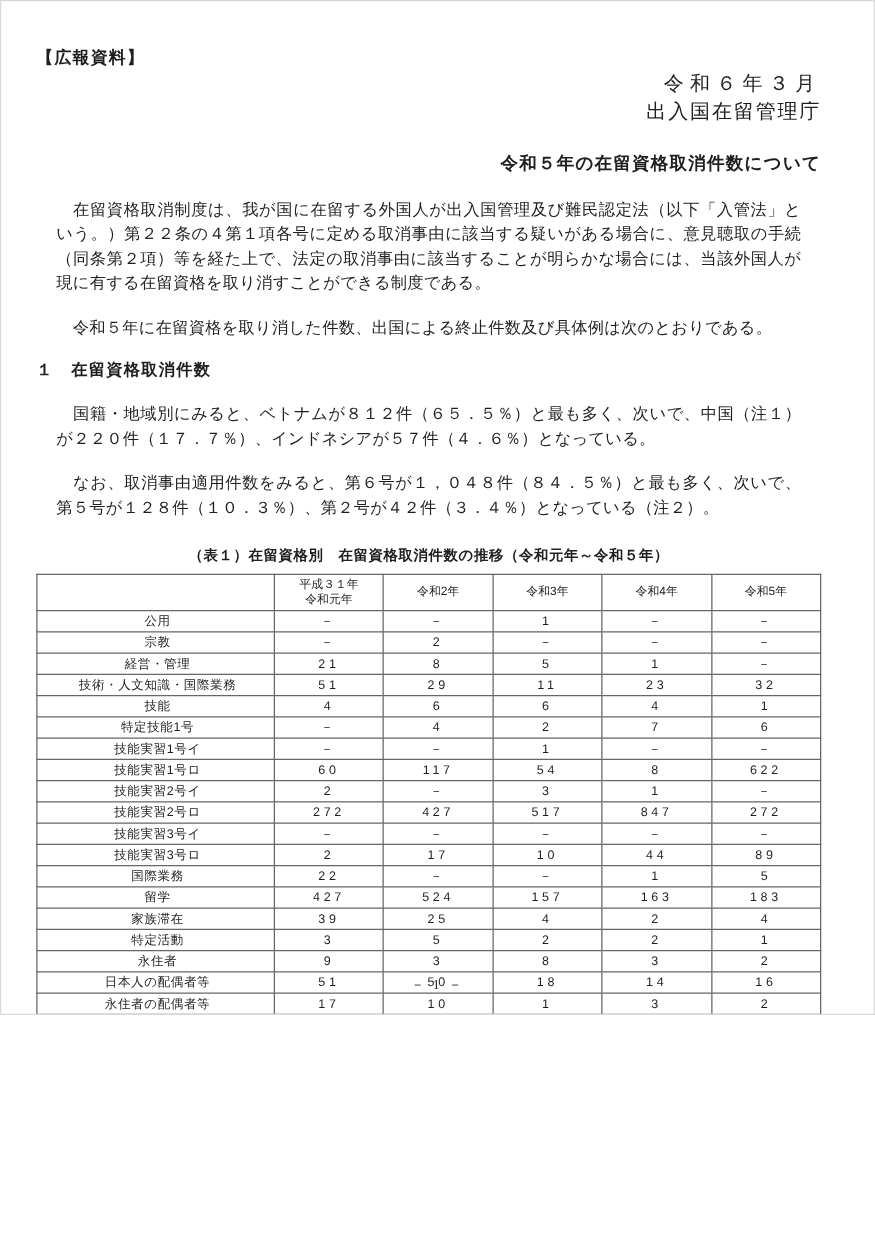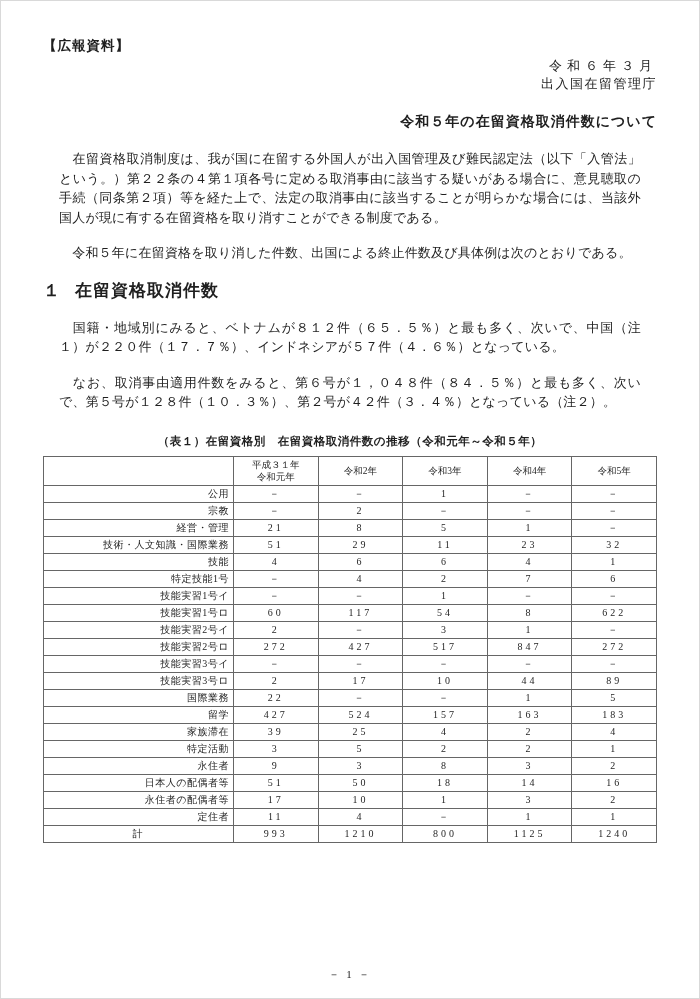--- a/index.html
+++ b/index.html
@@ -3,38 +3,38 @@
 <meta charset="utf-8">
 <style>
   html, body {
     margin: 0;
     padding: 0;
     background: #ffffff;
   }
   .page {
     position: relative;
     width: 700px;
-    height: 999px;
+    height: 812px;
     box-sizing: border-box;
     background: #ffffff;
     border: 1px solid #d9d9d9;
-    padding: 36px 42px 0 42px;
+    padding: 36px 42px 0 28px;
     color: #1f1f1f;
     font-family: "Liberation Serif", "DejaVu Serif", serif;
     overflow: hidden;
   }
   .doc-tag {
     font-family: "Liberation Sans", "DejaVu Sans", sans-serif;
     font-weight: bold;
     font-size: 13.5px;
     letter-spacing: 1px;
   }
   .header-right {
     text-align: right;
-    font-size: 13px;
+    font-size: 16px;
     line-height: 1.4;
     margin-top: 2px;
   }
   .header-right .date { letter-spacing: 5px; }
   .header-right .agency { letter-spacing: 1.5px; }
   .doc-title {
     margin: 20px 0 18px 0;
     text-align: right;
     font-family: "Liberation Sans", "DejaVu Sans", sans-serif;
     font-weight: bold;
@@ -45,58 +45,58 @@
     margin: 16px;
     font-size: 13px;
     line-height: 19.5px;
     text-align: justify;
     letter-spacing: 0.2px;
   }
   .section-h {
     margin: 16px 0 5px 0;
     font-family: "Liberation Sans", "DejaVu Sans", sans-serif;
     font-weight: bold;
-    font-size: 17px;
+    font-size: 13px;
     letter-spacing: 1px;
   }
   .section-h .sec-no { margin-right: 14px; }
   .table-title {
     margin: 22px 0 7px 0;
     text-align: center;
     font-family: "Liberation Sans", "DejaVu Sans", sans-serif;
     font-weight: bold;
     font-size: 11.5px;
     letter-spacing: 0.5px;
   }
   table.data-table {
     width: 100%;
     border-collapse: collapse;
     border: 1.5px solid #555;
-    font-family: Liberation Serif, serif;
+    font-family: Liberation Sans, sans-serif;
     font-size: 10px;
     table-layout: fixed;
   }
   .data-table th, .data-table td {
     border: 1px solid #666;
     padding: 1px 4px;
     height: 14px;
     line-height: 13px;
     overflow: hidden;
   }
   .data-table th {
     font-weight: normal;
     text-align: center;
     font-size: 9.5px;
     line-height: 12px;
     white-space: pre-line;
     height: 26px;
   }
   .data-table .label-col {
     width: 178px;
-    text-align: right;
+    text-align: center;
     padding-left: 7px;
     letter-spacing: 0.5px;
     white-space: nowrap;
   }
   .data-table .num {
     text-align: center;
     letter-spacing: 3px;
   }
   .data-table .total-label {
     text-align: center;

